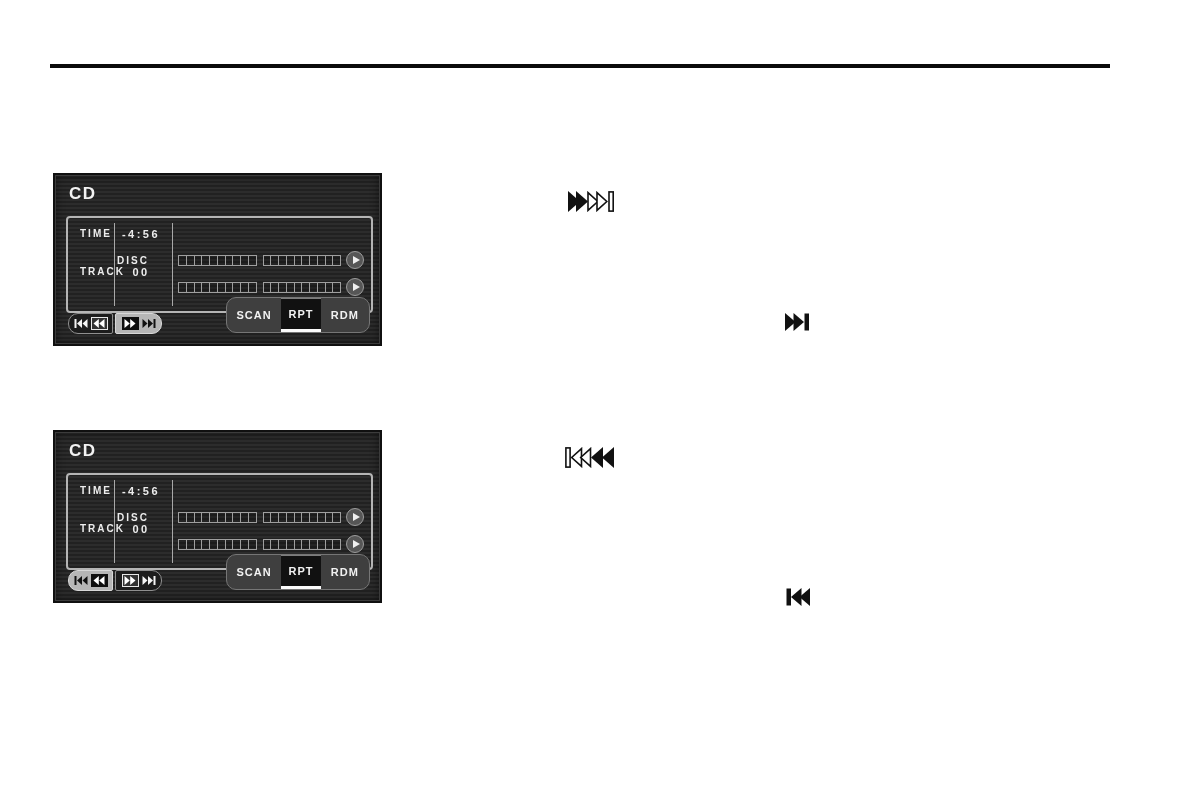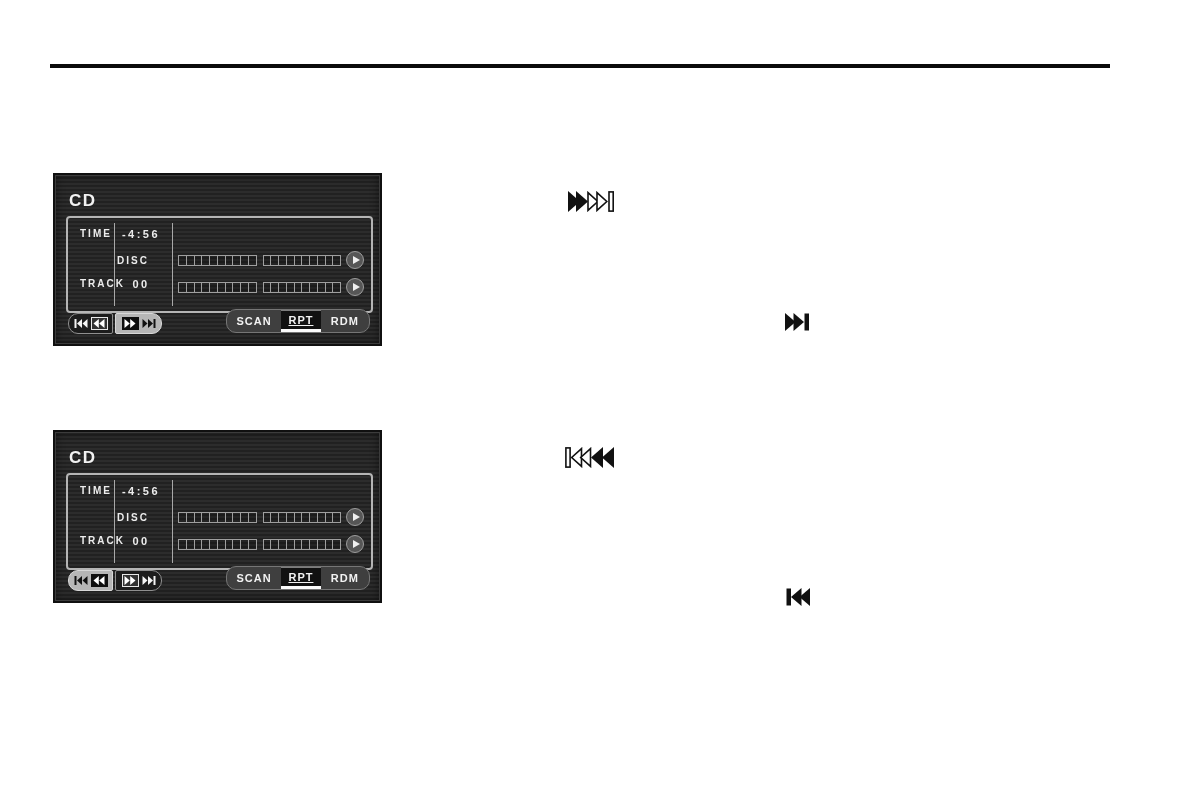--- a/index.html
+++ b/index.html
@@ -11,32 +11,32 @@
 
   
   .panel{
     position:absolute;left:53px;width:329px;height:173px;box-sizing:border-box;
     background:repeating-linear-gradient(180deg,#2c2c2c 0px,#2c2c2c 2px,#212121 2px,#212121 4px);
     border:2px solid #101010;
     box-shadow:inset 0 0 0 1px #3c3c3c, inset 0 0 10px rgba(0,0,0,.6);
   }
   .panel-1{top:173px;}
   .panel-2{top:430px;}
-  .cd-title{position:absolute;left:14px;top:9px;font-size:17px;font-weight:bold;color:#f2f2f2;letter-spacing:1.5px;margin-top:7px;}
+  .cd-title{position:absolute;left:14px;top:9px;font-size:17px;font-weight:bold;color:#f2f2f2;letter-spacing:1.5px;}
 
   .display-box{
     position:absolute;left:11px;top:41px;width:307px;height:97px;box-sizing:border-box;
     border:2px solid #b5b5b5;border-radius:4px;
   }
   .vdiv{position:absolute;top:5px;bottom:5px;width:1px;background:#a8a8a8;}
   .vdiv-1{left:46px;}
   .vdiv-2{left:104px;}
   .lbl{position:absolute;left:12px;font-size:10px;font-weight:bold;color:#ececec;letter-spacing:2px;white-space:nowrap;}
   .val{position:absolute;left:48px;width:50px;text-align:center;font-size:11px;font-weight:bold;color:#ececec;letter-spacing:2.5px;white-space:nowrap;}
-  .row-1{top:10px;} .row-2{top:37px;padding-left:37px;} .row-3{top:60px;}
+  .row-1{top:10px;} .row-2{top:37px;padding-left:37px;} .row-3{top:48px;}
 
   .seg-bar{position:absolute;left:110px;width:163px;height:11px;display:flex;gap:6px;}
   .bar-disc{top:37px;} .bar-track{top:64px;}
   .cell-group{display:flex;flex:1;}
   .cell{flex:1;box-sizing:border-box;border:1px solid #9f9f9f;margin-left:-1px;background:rgba(0,0,0,.18);}
   .cell:first-child{margin-left:0;}
 
   .play-circle{
     position:absolute;left:278px;width:18px;height:18px;border-radius:50%;
     background:#565656;border:1px solid #9d9d9d;box-sizing:border-box;
@@ -53,26 +53,26 @@
   .tseg.active{background:#b6b6b6;border:1px solid #d8d8d8;color:#111;}
   .tseg.inactive{background:#1c1c1c;border:1px solid #8f8f8f;color:#f4f4f4;}
   .seek-chip{display:flex;align-items:center;justify-content:center;width:17px;height:13px;box-sizing:border-box;}
   .chip-solid{background:#0e0e0e;color:#fff;border:1px solid #0e0e0e;}
   .chip-outline{background:#323232;color:#fff;border:1px solid #e8e8e8;}
   .tglyph{display:block;}
   .tglyph path,.tglyph rect{fill:currentColor;}
 
   
   .modes{
-    position:absolute;right:10px;bottom:11px;width:144px;height:24px;box-sizing:border-box;
+    position:absolute;right:10px;bottom:11px;width:144px;height:36px;box-sizing:border-box;
     background:#3f3f3f;border:1px solid #767676;border-radius:10px;display:flex;overflow:hidden;
   }
   .mode{display:flex;align-items:center;justify-content:center;font-size:11px;font-weight:bold;
     color:#f2f2f2;letter-spacing:1px;box-sizing:border-box;cursor:pointer;}
-  .mode-scan{width:55px;} .mode-rpt{width:40px;text-decoration:underline;} .mode-rdm{width:49px;}
+  .mode-scan{width:55px;} .mode-rpt{width:40px;} .mode-rdm{width:49px;}
   .mode.active{background:#111111;border-bottom:3px solid #fbfbfb;border-top:1px solid #7d7d7d;}
 
   
   .doc-icon{position:absolute;}
   .icon-ff-seek{left:568px;top:191px;}
   .icon-next{left:785px;top:313px;}
   .icon-rew-seek{left:565px;top:447px;}
   .icon-prev{left:786px;top:588px;}
 </style>
 </head>

